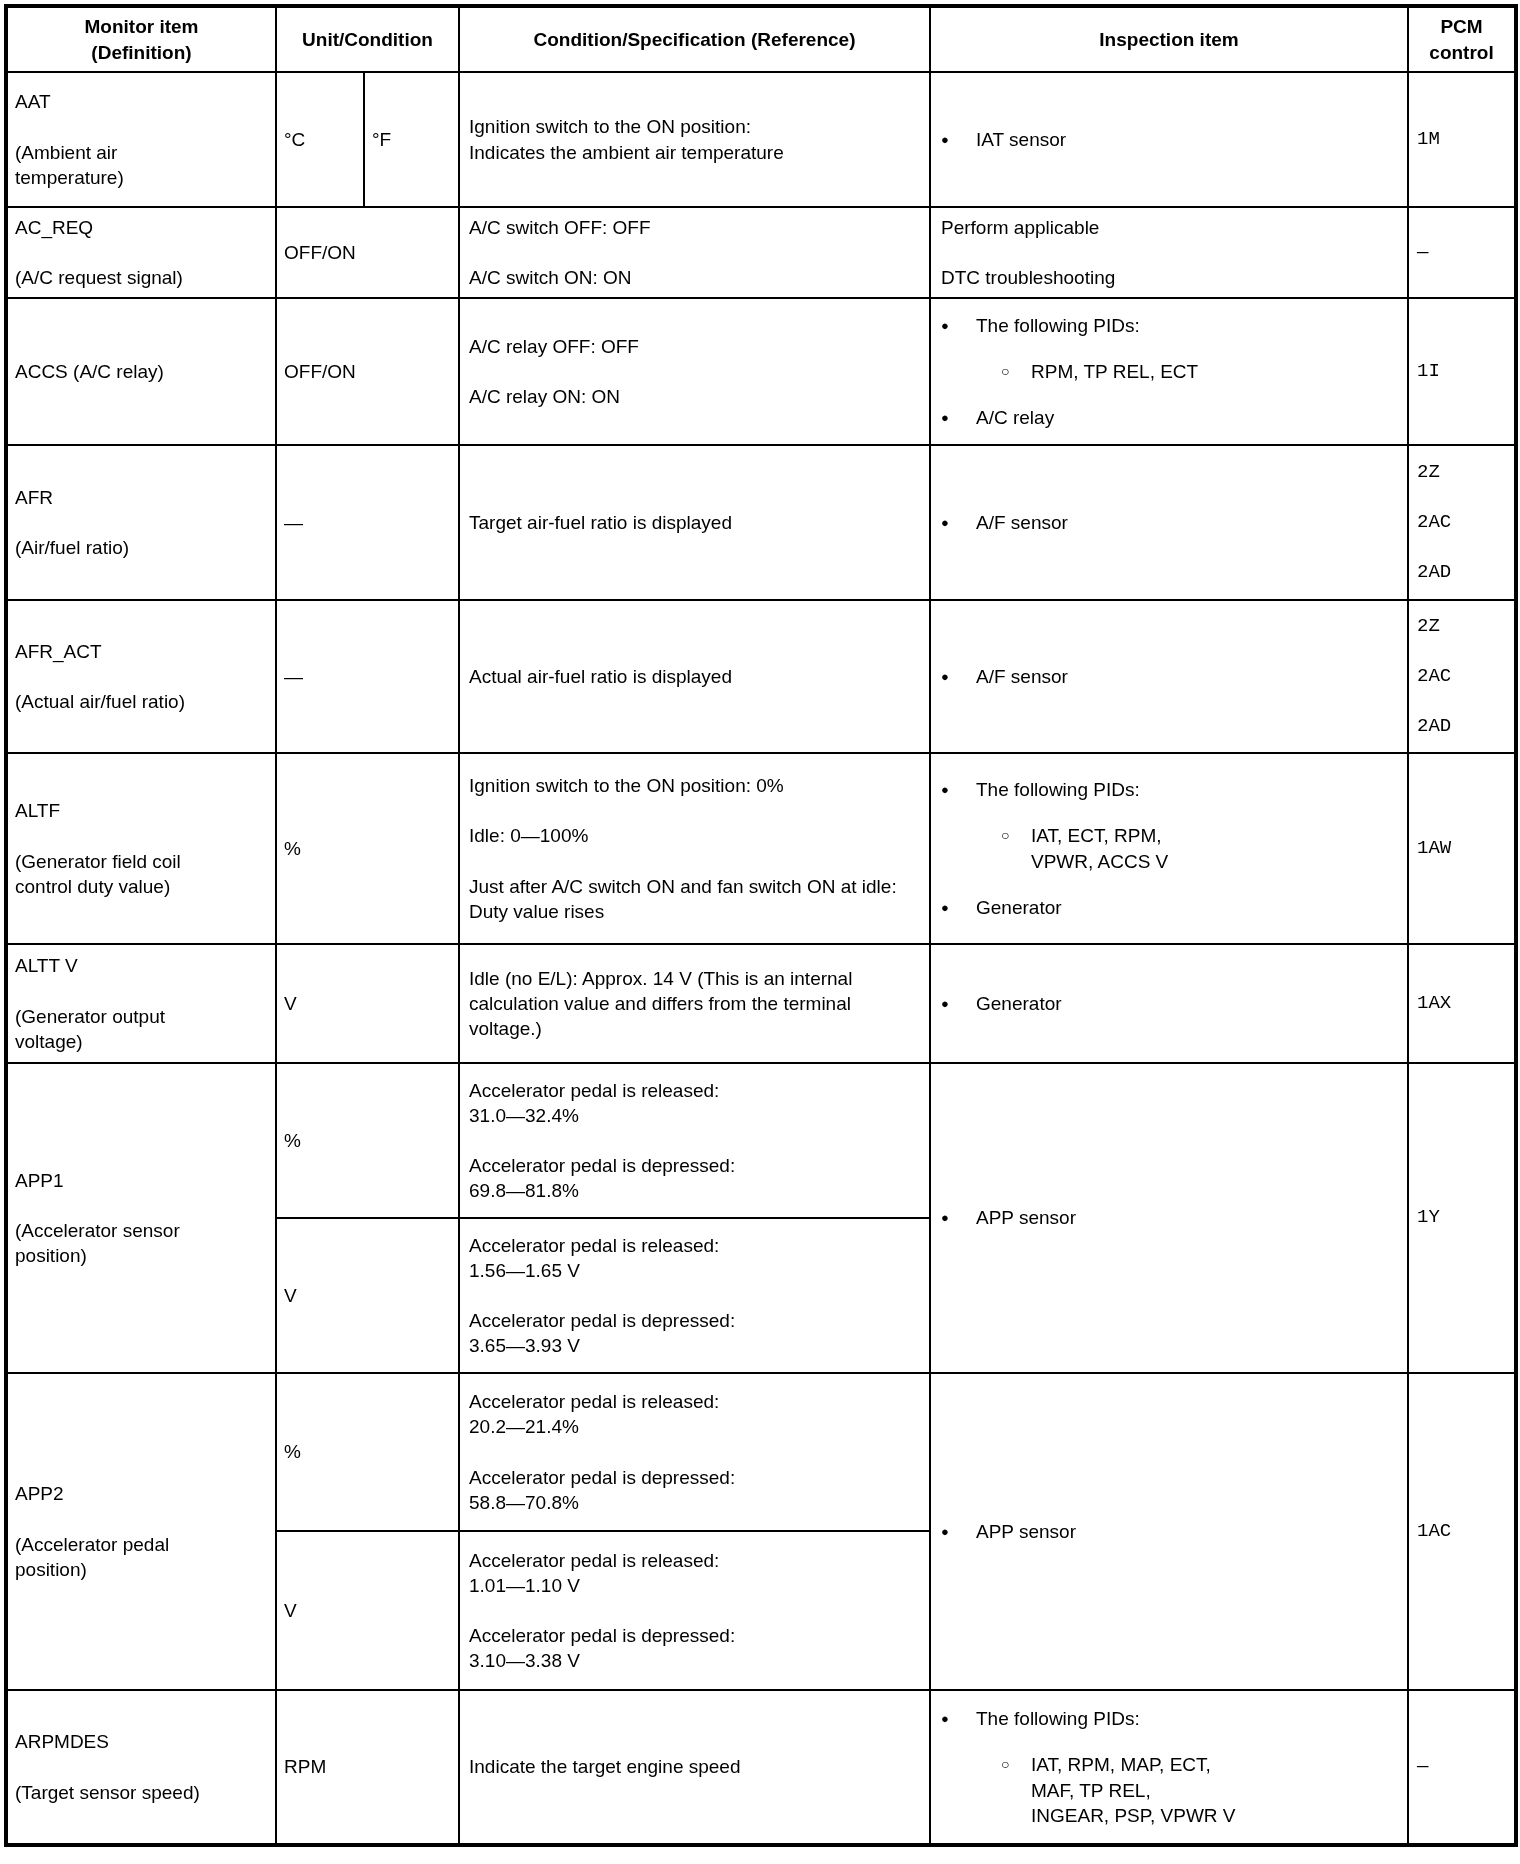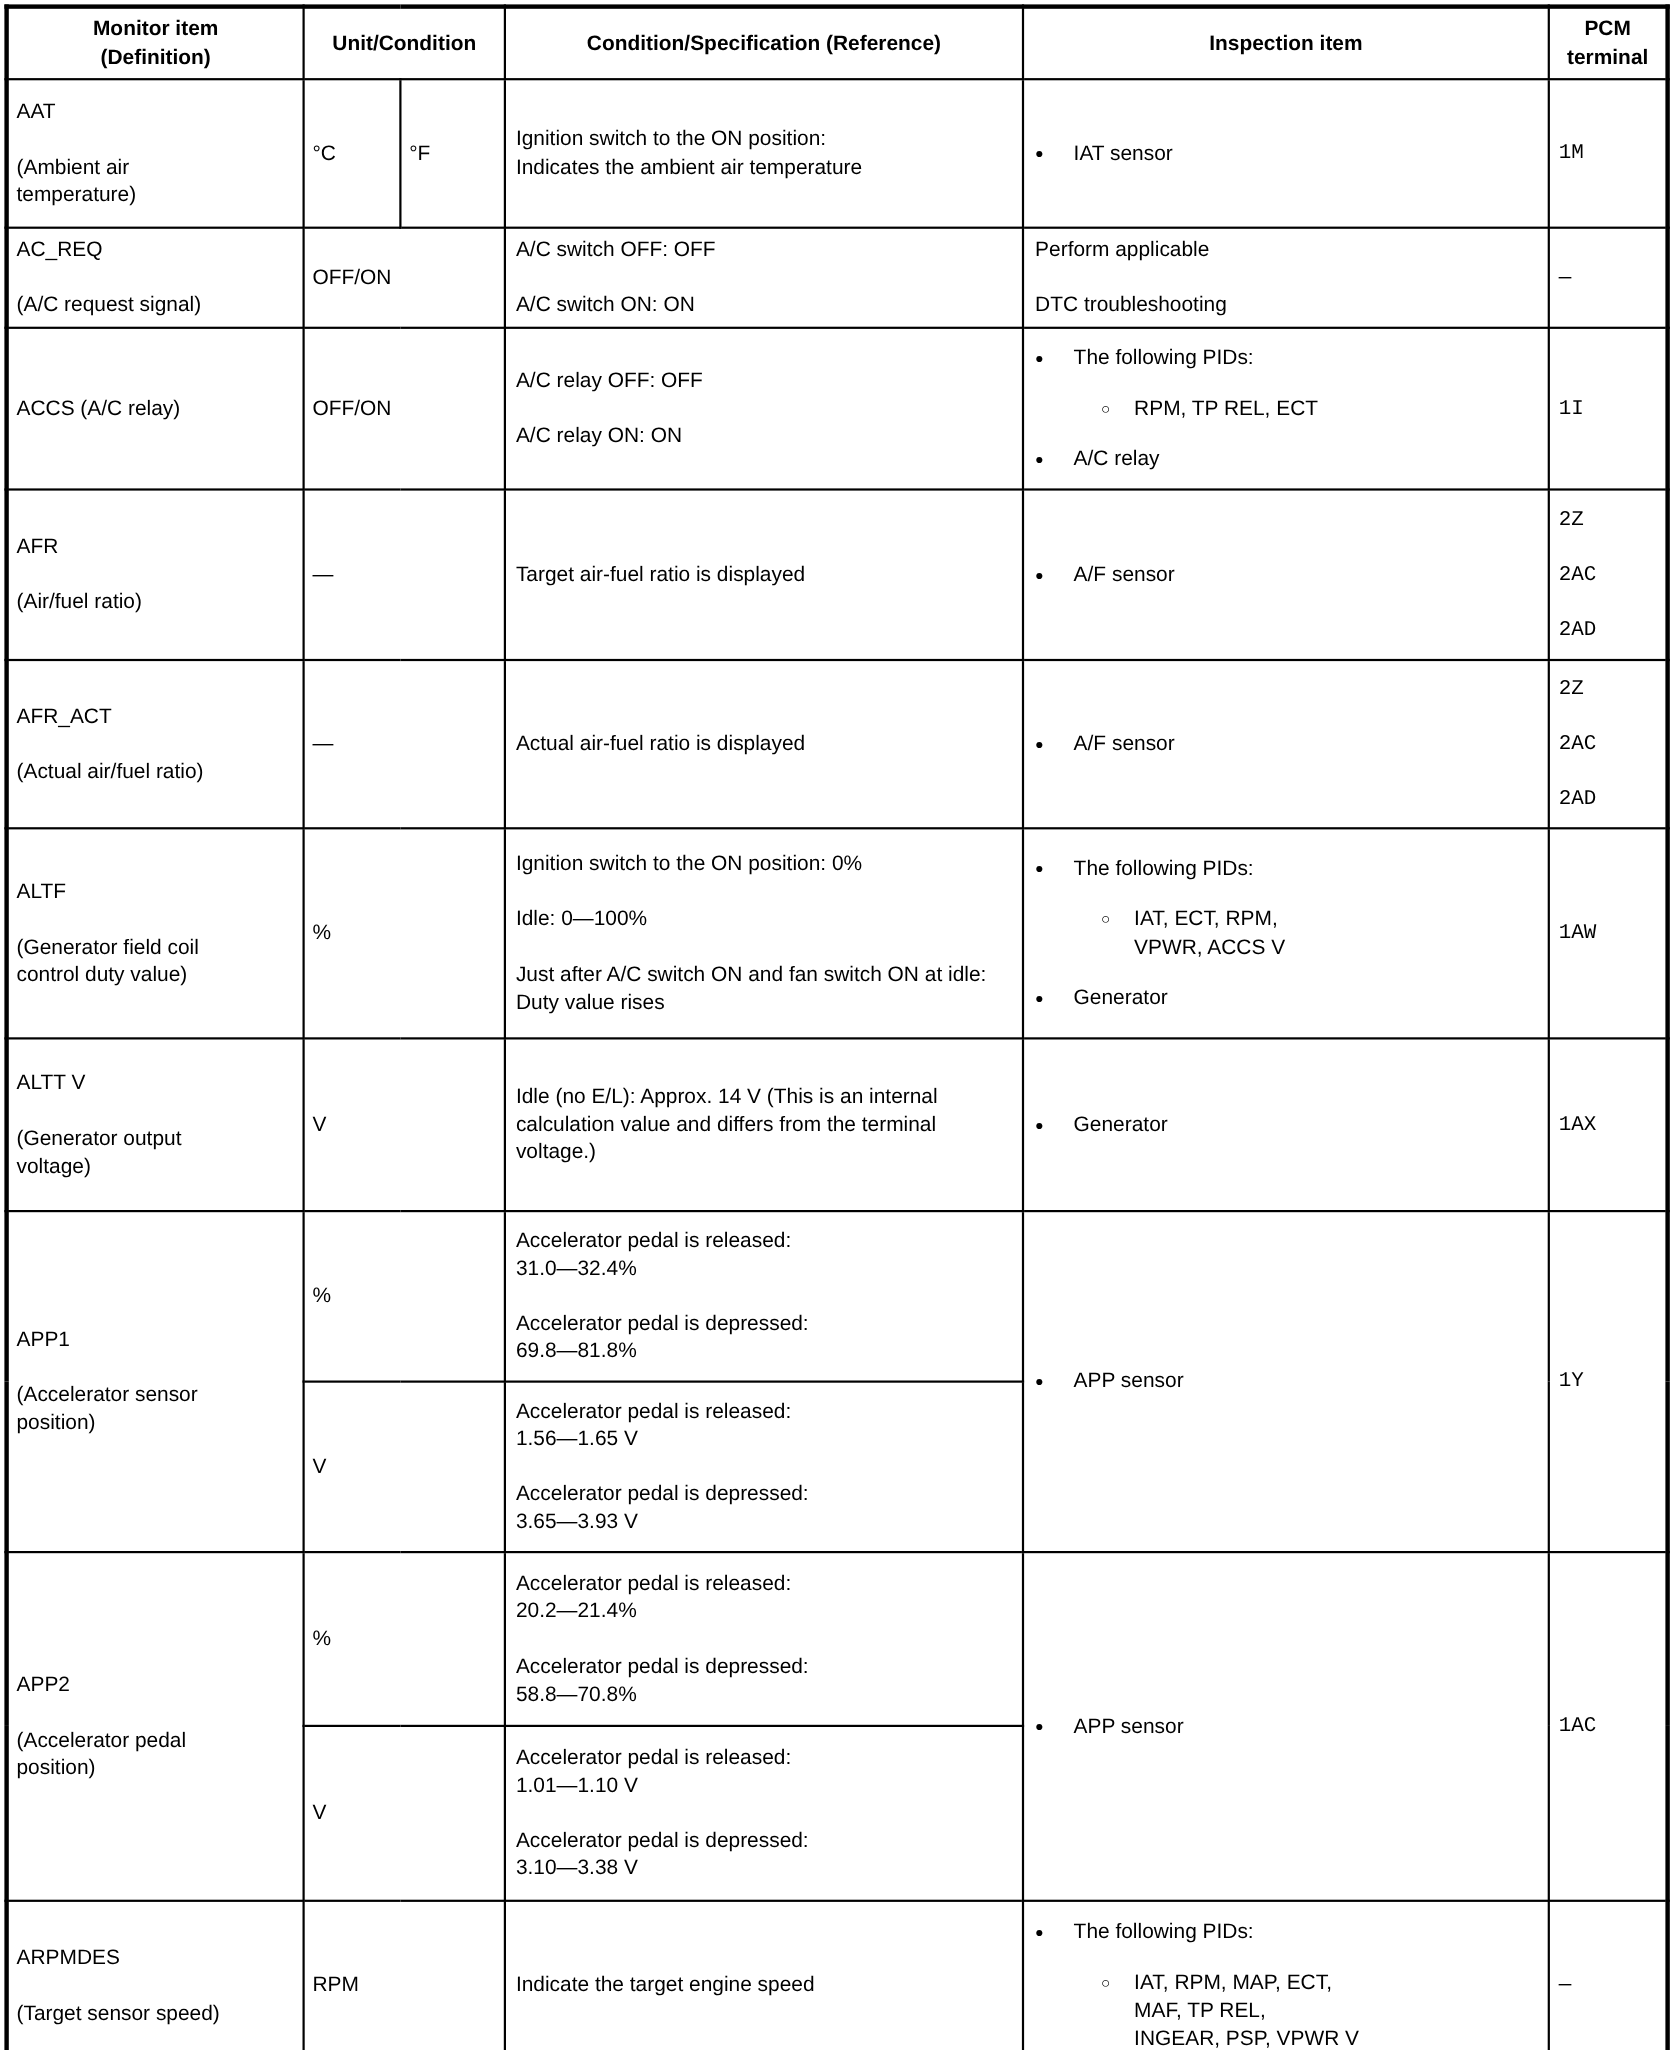--- a/index.html
+++ b/index.html
@@ -52,21 +52,21 @@
   .li.sub { margin-left: 60px; }
   .li.sub .marker { flex: 0 0 30px; font-size: 14px; }
   
   tr.h-head   { height: 66px; }
   tr.r-aat    { height: 135px; }
   tr.r-acreq  { height: 91px; }
   tr.r-accs   { height: 147px; }
   tr.r-afr    { height: 155px; }
   tr.r-afract { height: 153px; }
   tr.r-altf   { height: 191px; }
-  tr.r-alttv  { height: 157px; }
+  tr.r-alttv  { height: 119px; }
   tr.r-app1a  { height: 155px; }
   tr.r-app1b  { height: 155px; }
   tr.r-app2a  { height: 158px; }
   tr.r-app2b  { height: 159px; }
   tr.r-arpm   { height: 155px; }
 </style>
 </head>
 <body>
 
 <div class="page">
@@ -81,21 +81,21 @@
   </colgroup>
 
   <tbody>
         <tr class="h-head">
     <th>Monitor item
 (Definition)</th>
     <th colspan="2">Unit/Condition</th>
     <th>Condition/Specification (Reference)</th>
     <th>Inspection item</th>
     <th>PCM
-terminal</th>
+control</th>
   </tr>
 
   <tr class="r-aat">
     <td class="c-mon">
             <div class="pre">AAT
 
 (Ambient air
 temperature)</div>
           </td>
     <td class="c-unit">

